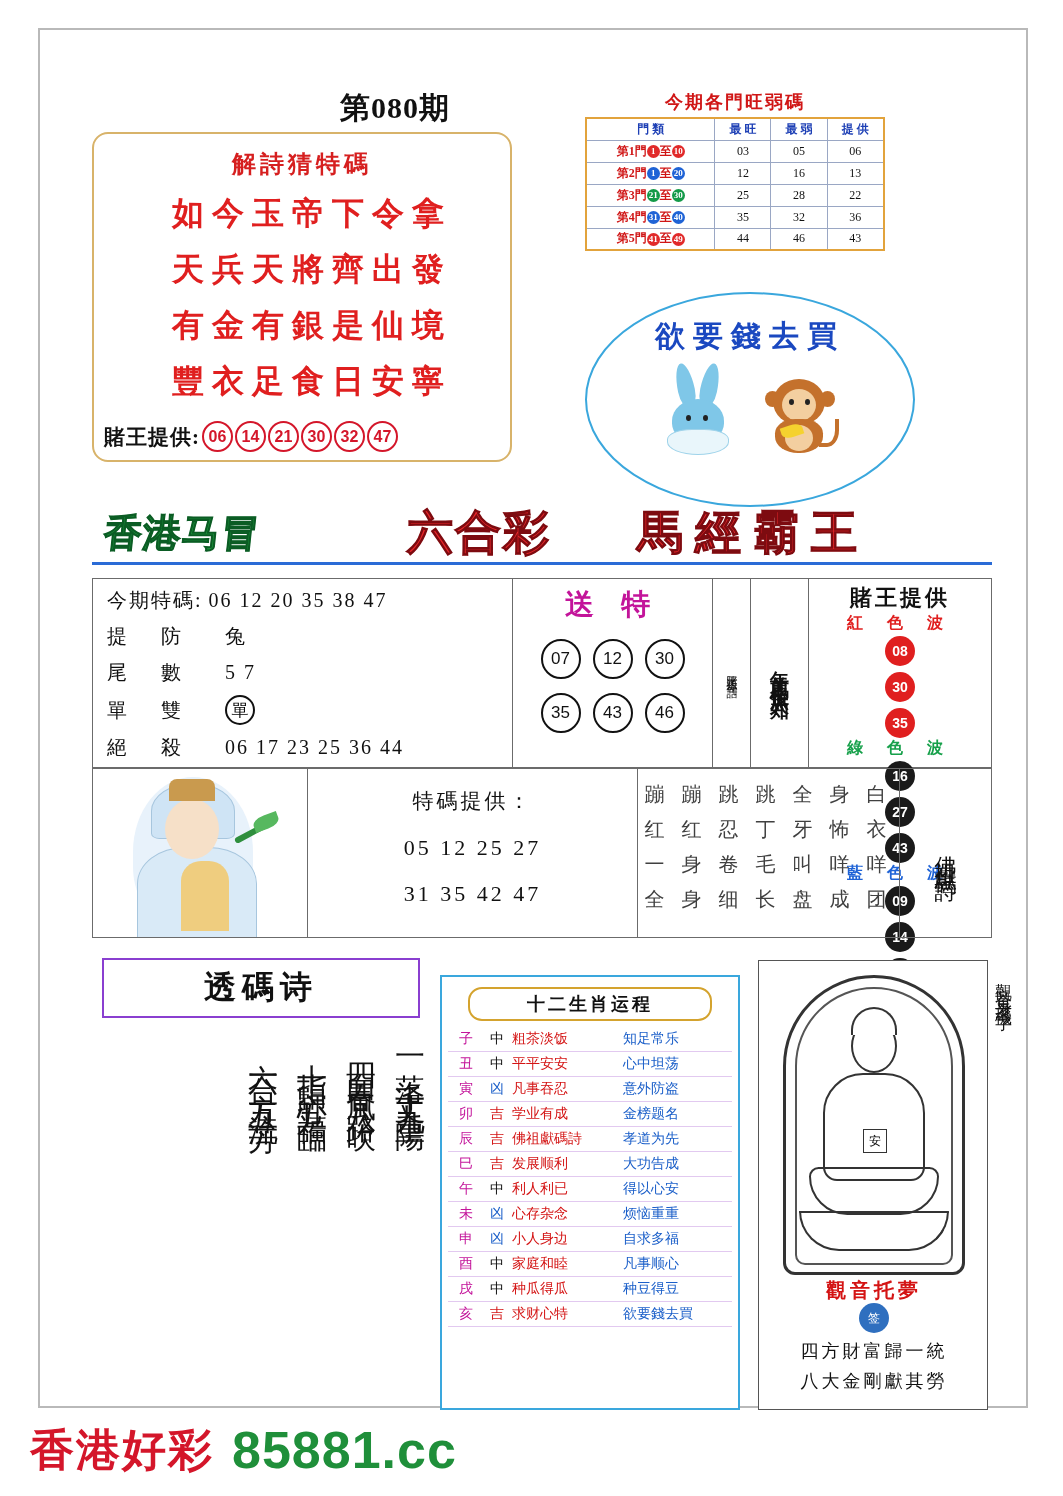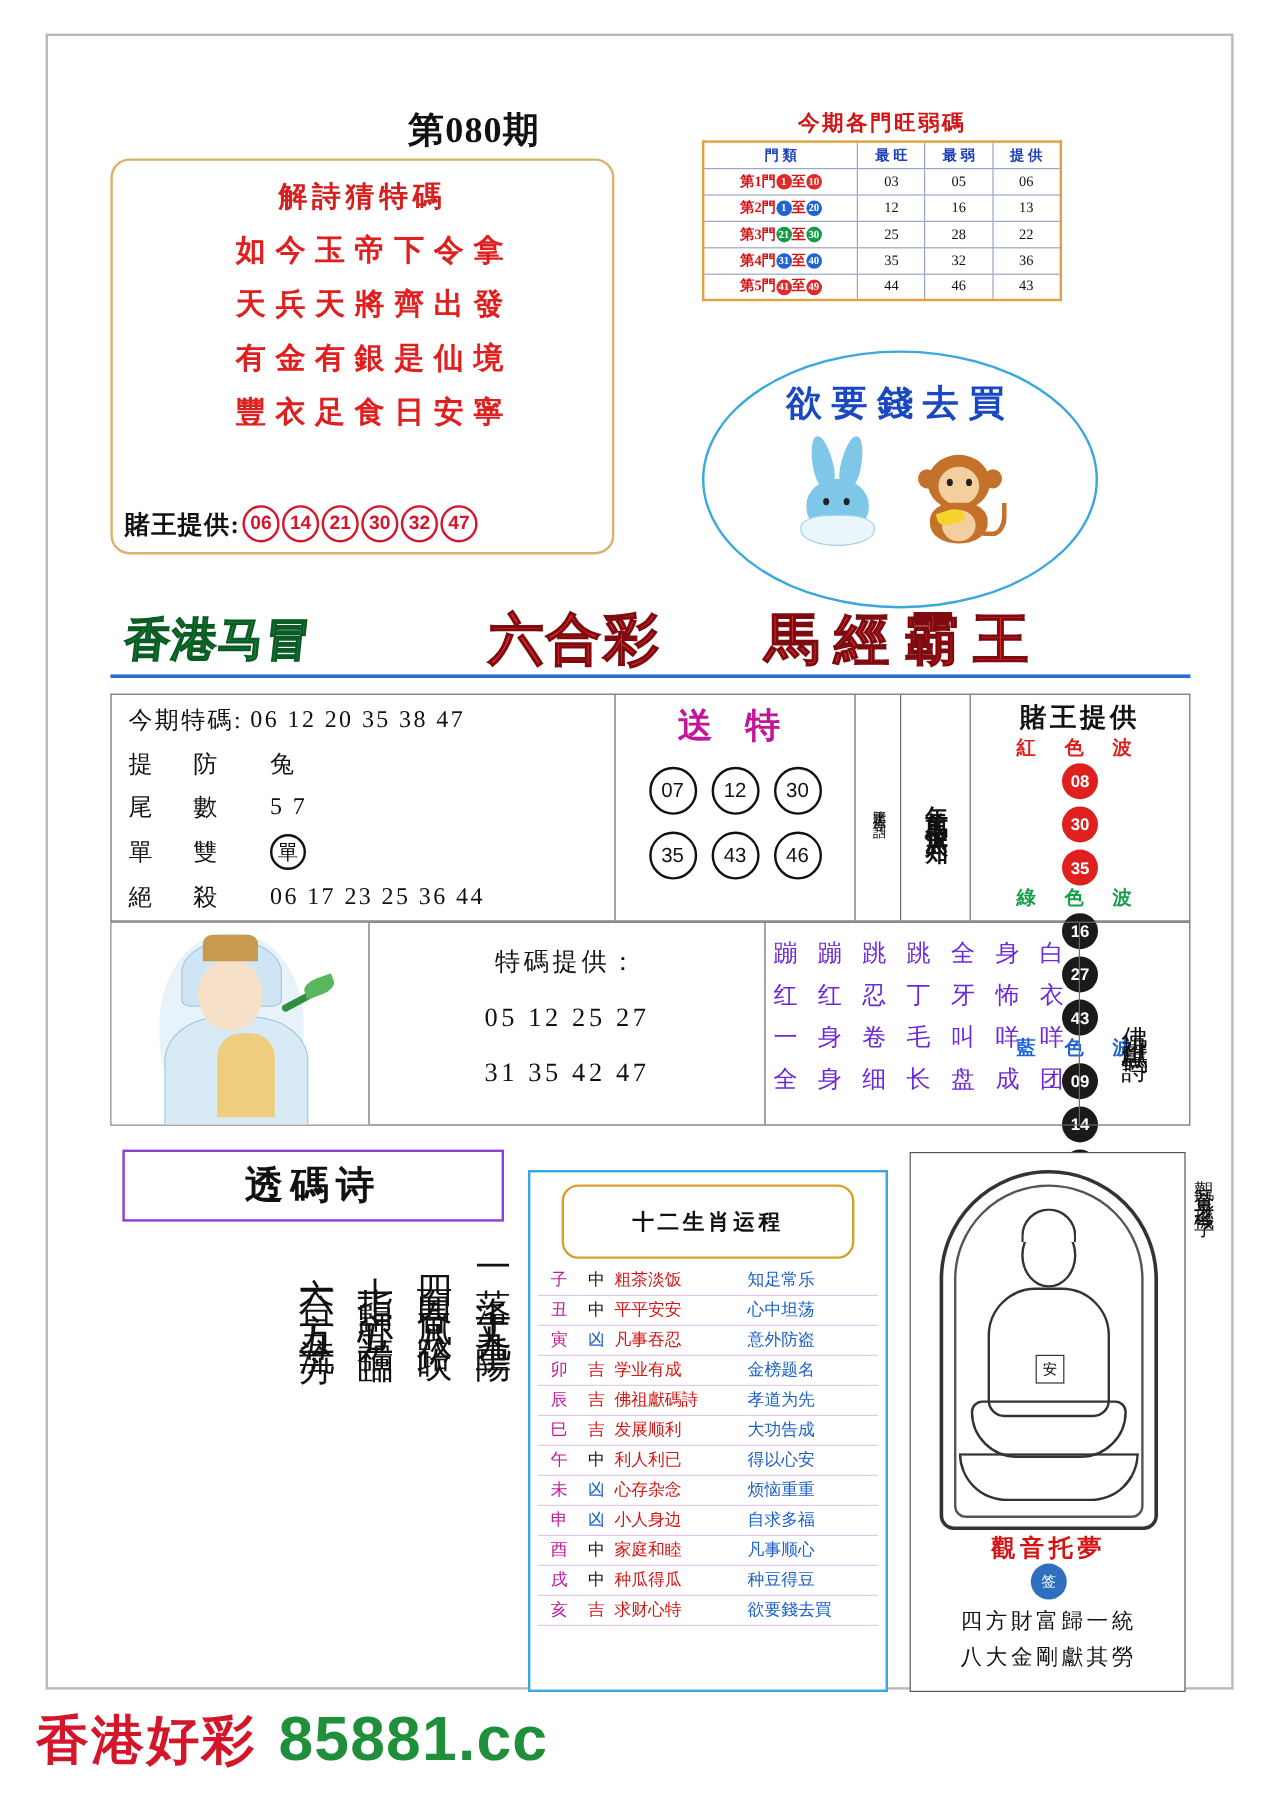--- a/index.html
+++ b/index.html
@@ -44,21 +44,21 @@
     text-align: center;
     margin-top: 14px;
     font-size: 24px;
     color: #d61f1f;
     font-weight: bold;
     font-family: "Liberation Serif", serif;
     letter-spacing: 4px;
   }
   .poem-line {
     text-align: center;
-    font-size: 25px;
+    font-size: 32px;
     color: #e01f1f;
     font-family: "Liberation Serif", serif;
     letter-spacing: 8px;
     margin-top: 12px;
     font-weight: bold;
     padding-left: 20px;
   }
   .poem-foot {
     position: absolute;
     left: 10px; bottom: 8px;
@@ -254,42 +254,42 @@
   .gy-img .hood { position:absolute; left:58px; top:14px; width:84px; height:56px; background:#cfe4f5; border-radius:50% 50% 10% 10%; border:1px solid #a7c6de;}
   .gy-img .hat { position:absolute; left:76px; top:10px; width:46px; height:22px; background:#c99a4e; border-radius:8px 8px 0 0;}
   .gy-img .robe { position:absolute; left:44px; top:78px; width:120px; height:92px; background:#d9eaf7; border-radius:40% 40% 0 0; border:1px solid #a7c6de;}
   .gy-img .sash { position:absolute; left:88px; top:92px; width:48px; height:70px; background:#f2c86a; border-radius:20px 20px 0 0; opacity:.85;}
   .gy-img .branch { position:absolute; left:140px; top:60px; width:40px; height:6px; background:#2f8f3e; transform:rotate(-28deg); border-radius:3px;}
   .gy-img .leaf { position:absolute; left:160px; top:46px; width:26px; height:14px; background:#57b85f; border-radius:50% 0 50% 0; transform: rotate(-20deg);}
   .gy-mid { width: 330px; border-right:1px solid #6b6b6b; padding-top: 18px; text-align:center;}
   .gy-mid .tm { font-size: 21px; letter-spacing:3px; font-family:"Liberation Serif", serif; color:#111;}
   .gy-mid .nums { font-size: 22px; letter-spacing:3px; margin-top: 20px; font-family:"Liberation Serif", serif; color:#111;}
   .gy-poem { flex:1; padding-top: 12px; text-align:center;}
-  .gy-poem .ln { font-size:20px; letter-spacing:6px; color:#6d28d9; font-family:"Liberation Serif", serif; margin-bottom: 8px;}
+  .gy-poem .ln { font-size:20px; letter-spacing:6px; color:#404040; font-family:"Liberation Serif", serif; margin-bottom: 8px;}
   .gy-right { width: 92px; border-left:1px solid #6b6b6b; display:flex; align-items:center; justify-content:center;}
   .gy-right .vtx { writing-mode: vertical-rl; font-size:22px; letter-spacing:6px; color:#111; font-family:"Liberation Serif", serif;}
 
   
   .toumashi {
     position:absolute; left:62px; top:928px; width:318px; height:60px;
     border:2px solid #8a3fd0; display:flex; align-items:center; justify-content:center;
   }
   .toumashi span { font-size:32px; font-weight:bold; letter-spacing:6px; color:#111; font-family:Liberation Mono, monospace;}
 
   .vpoem { position:absolute; left: 60px; top: 1010px; width: 330px; height: 370px; display:flex; flex-direction: row-reverse; gap: 8px;}
   .vpoem .col { writing-mode: vertical-rl; font-size: 30px; letter-spacing: 10px; color:#111; font-family:"Liberation Serif", serif; height: 350px;}
 
   .zodiac {
     position:absolute; left: 400px; top: 945px; width: 300px; height: 435px;
     border: 2px solid #3aa7dd; background:#fff; padding: 8px 6px;
   }
   .zodiac .ztitle {
     border: 2px solid #d4a32e; border-radius: 14px; text-align:center;
     font-size: 18px; font-weight: bold; letter-spacing:3px; color:#111;
-    padding: 17px 0; margin: 2px 20px 6px 20px; font-family:Liberation Serif, serif;
+    padding: 3px 0; margin: 2px 20px 6px 20px; font-family:Liberation Serif, serif;
   }
   table.ztbl { width:100%; border-collapse:collapse; }
   table.ztbl td { font-size: 14px; padding: 3px 2px; font-family:"Liberation Serif", serif; border-bottom: 1px solid #e2c9f0;}
   td.zsign { width: 36px; text-align:center; color:#c3149a; }
   td.zluck { width: 26px; text-align:center; color:#111; }
   td.za { color:#d41414; }
   td.zb { color:#1b5fc9; }
   .zl-ji { color:#d41414 !important; }
   .zl-xiong { color:#1b5fc9 !important; }
 

